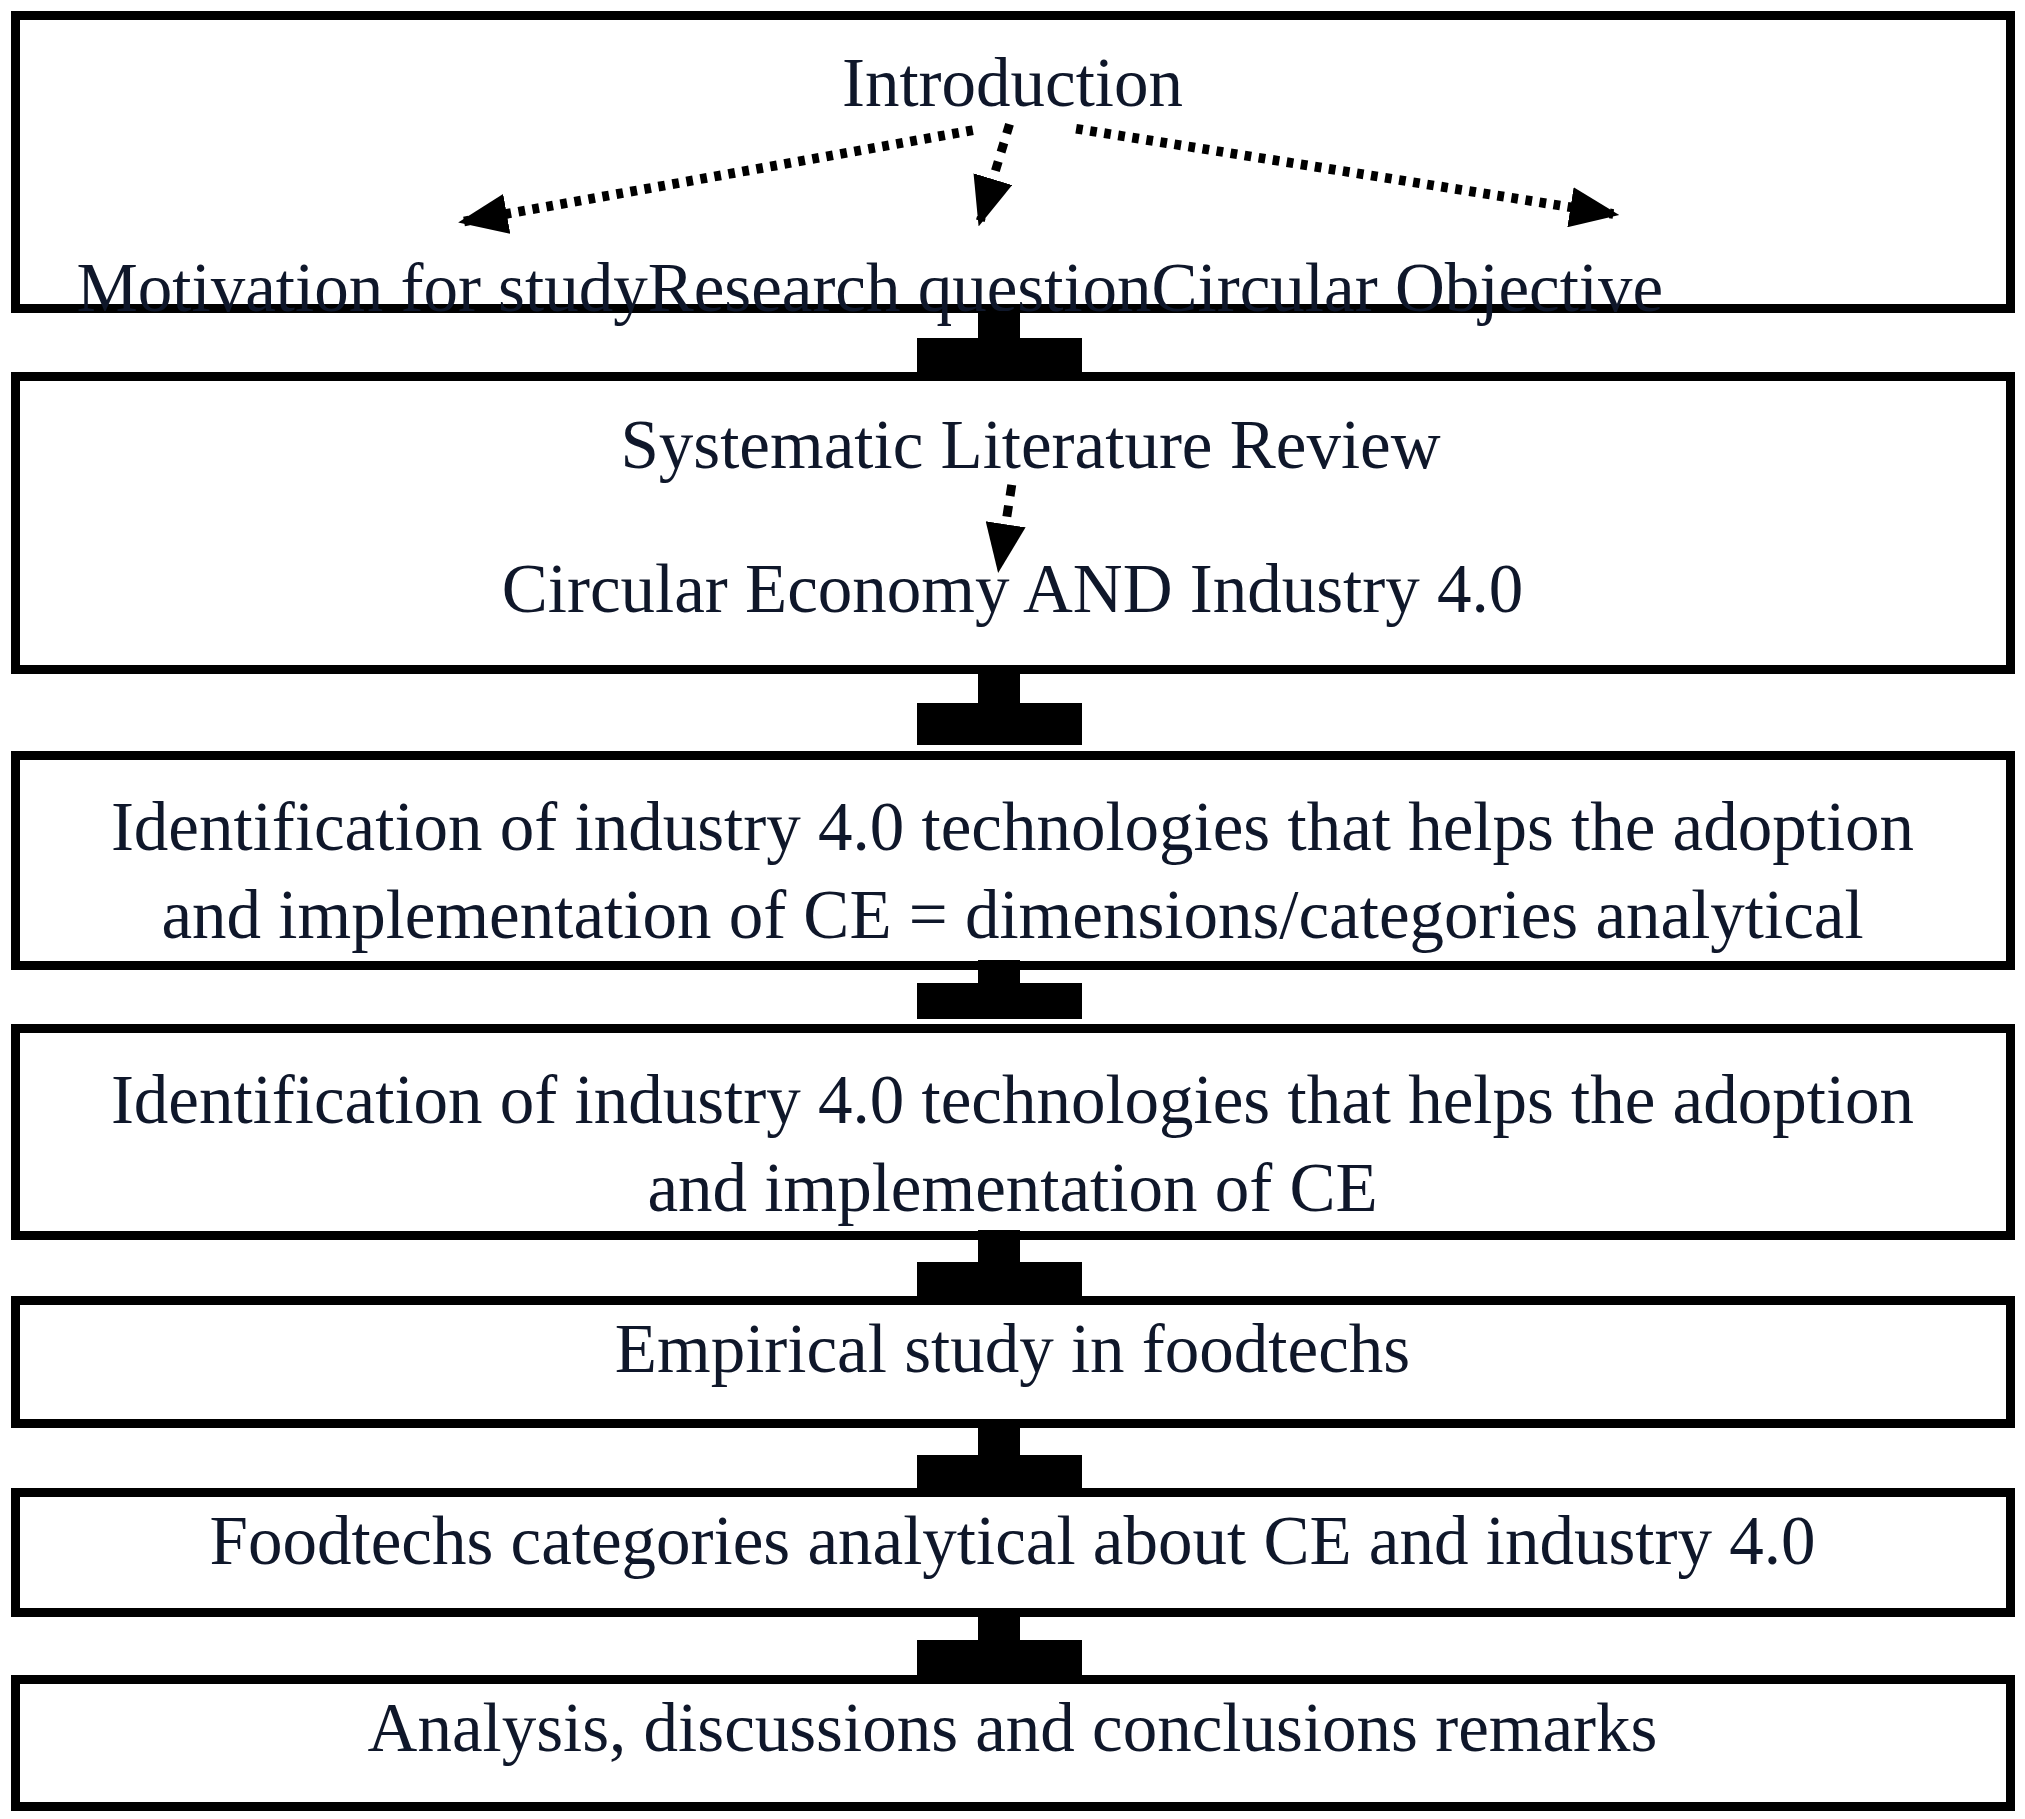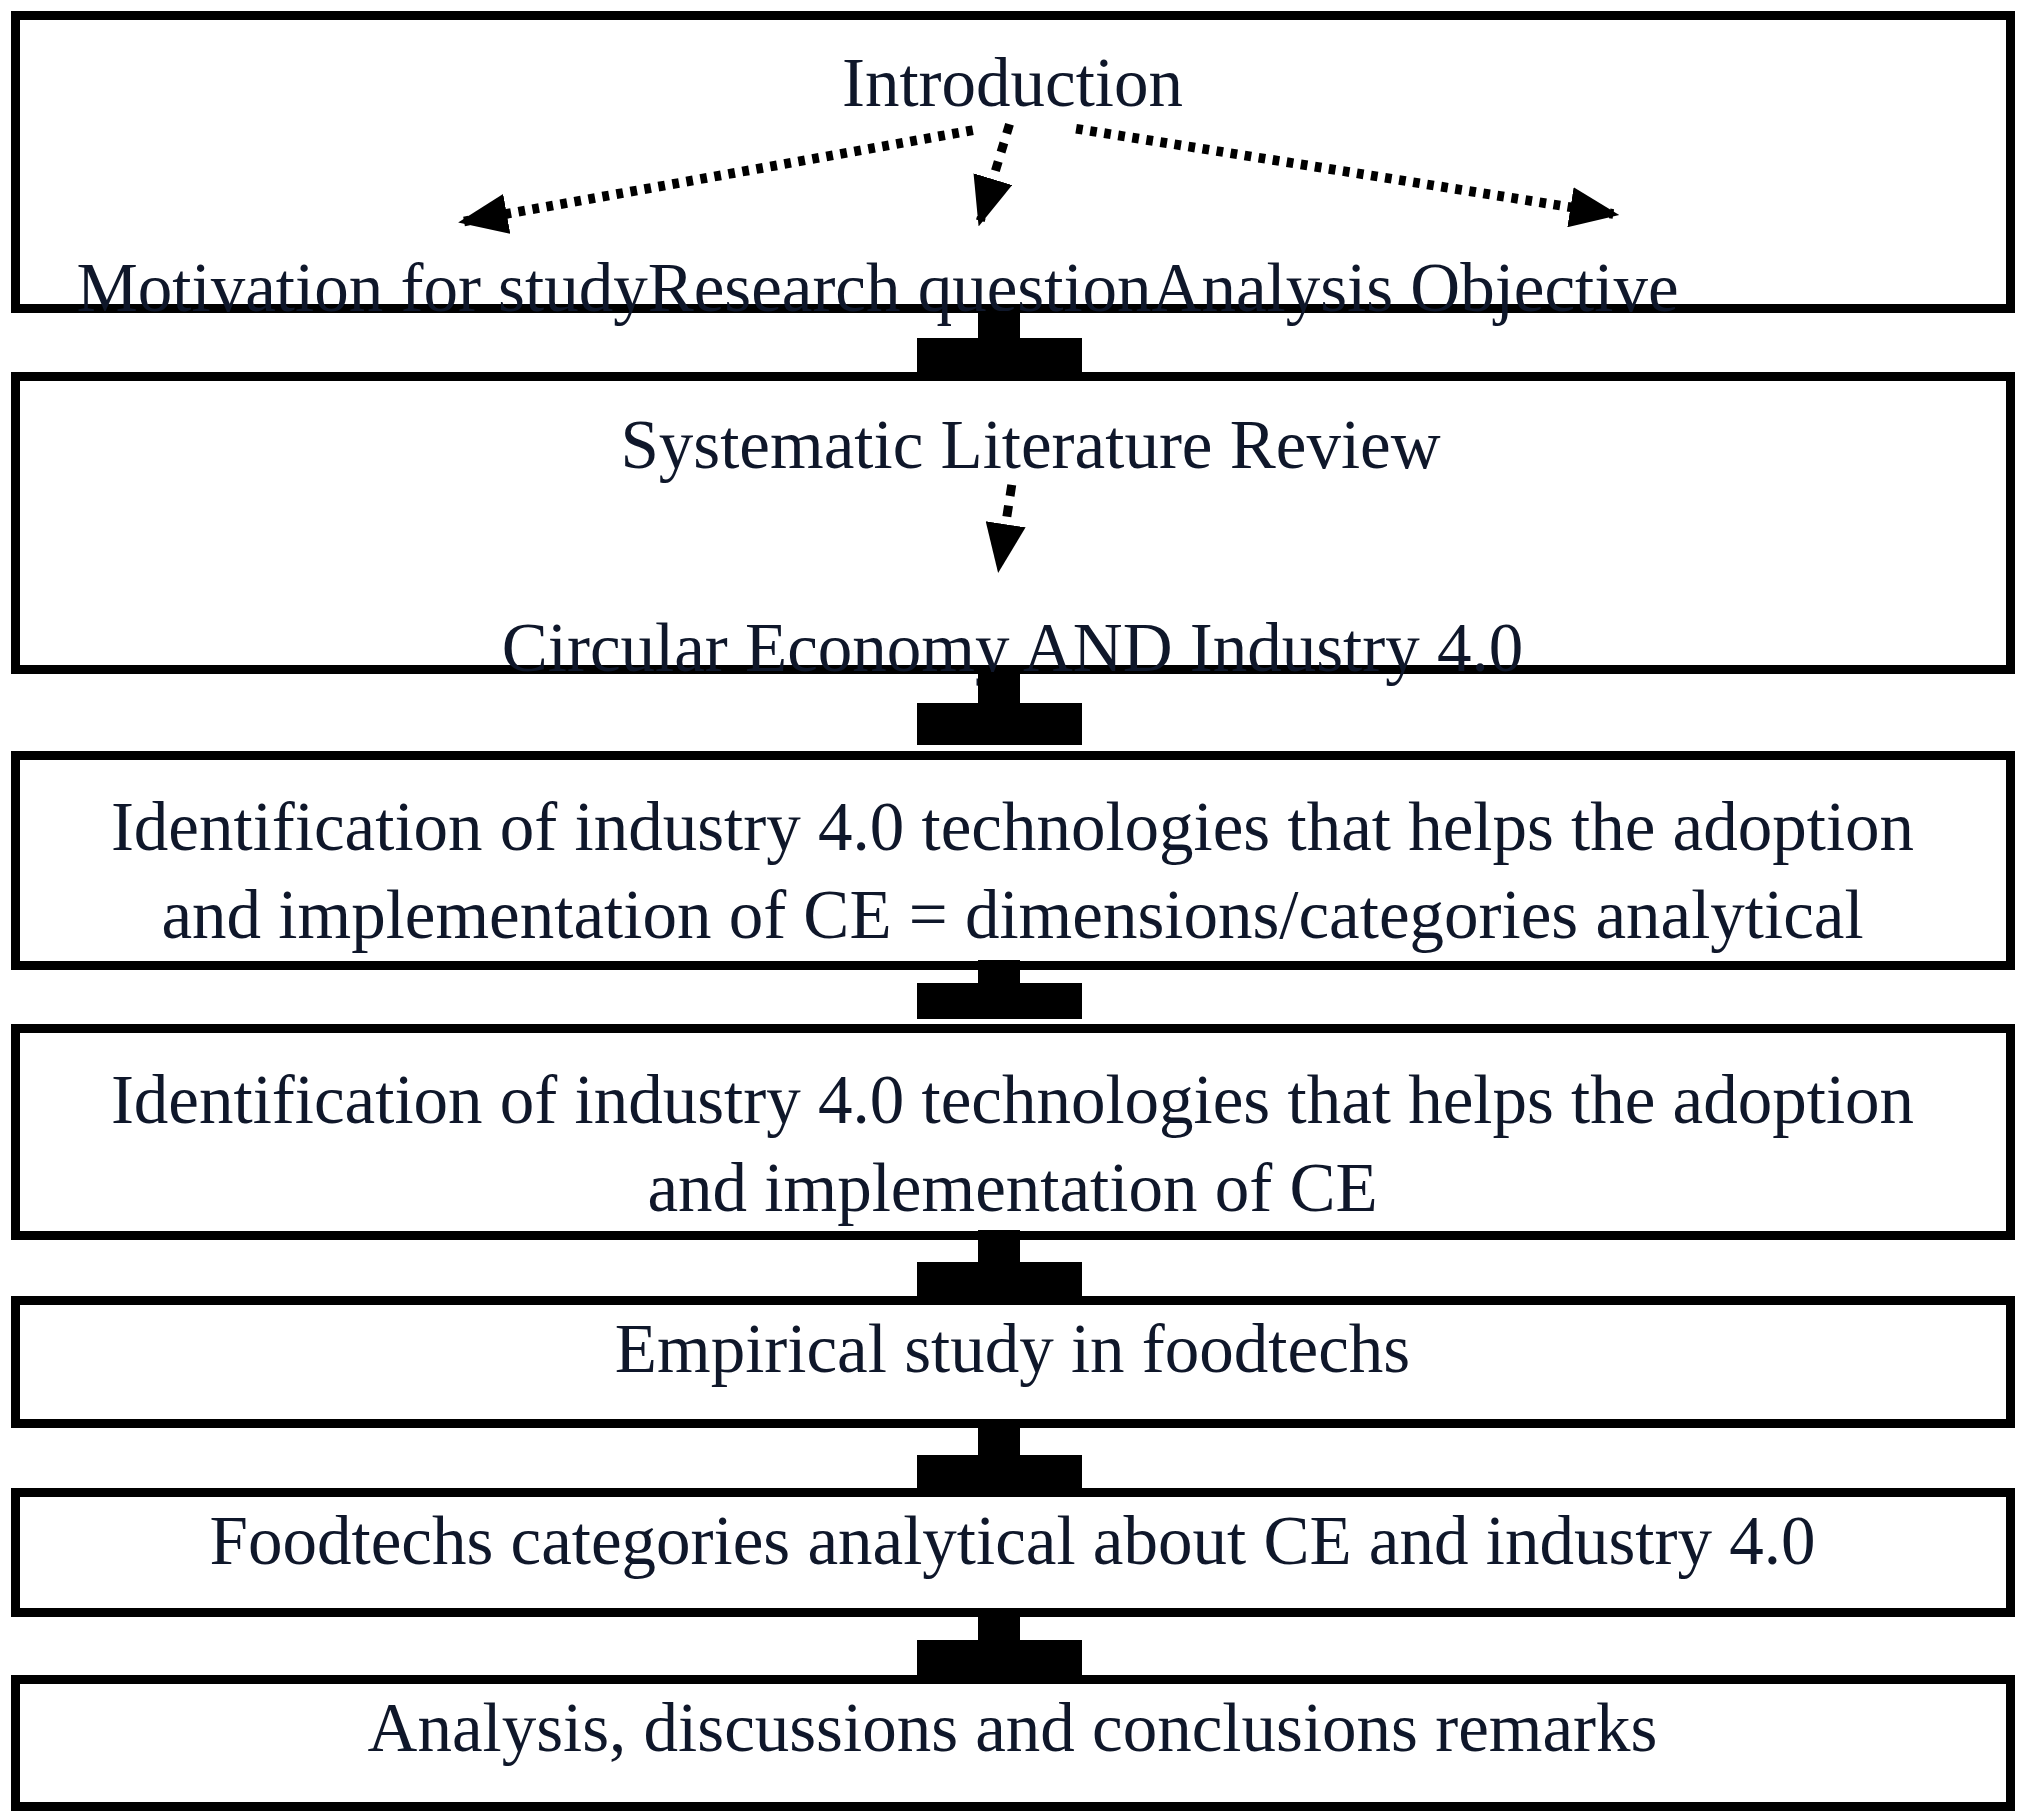--- a/index.html
+++ b/index.html
@@ -41,21 +41,21 @@
     justify-content: center;
   }
   .b1-title { margin-top: 19.5px; }
   .b1-row {
     display: flex;
     justify-content: flex-start;
     margin-top: 117px;
     padding: 0 52px 0 57px;
   }
   .b2-line1 { margin-top: 19.5px; padding-left: 36px; }
-  .b2-line2 { margin-top: 115px; }
+  .b2-line2 { margin-top: 56px; }
   .two-line { padding-top: 23px; margin-top: 8px; }
   
   .conn-stub {
     position: absolute;
     left: 978px;
     width: 42px;
     background: #000000;
   }
   .conn-ped {
     position: absolute;
@@ -81,21 +81,21 @@
 </head>
 <body>
 
 <div class="canvas">
 
   <div class="box" id="box1">
     <div class="b1-title">Introduction</div>
     <div class="b1-row">
       <span>Motivation for study</span>
       <span>Research question</span>
-      <span>Analysis Objective</span>
+      <span>Circular Objective</span>
     </div>
   </div>
 
   <div class="conn-stub" id="c1s"></div>
   <div class="conn-ped" id="c1p"></div>
 
   <div class="box" id="box2">
     <div class="b2-line1">Systematic Literature Review</div>
     <div class="b2-line2">Circular Economy AND Industry 4.0</div>
   </div>

